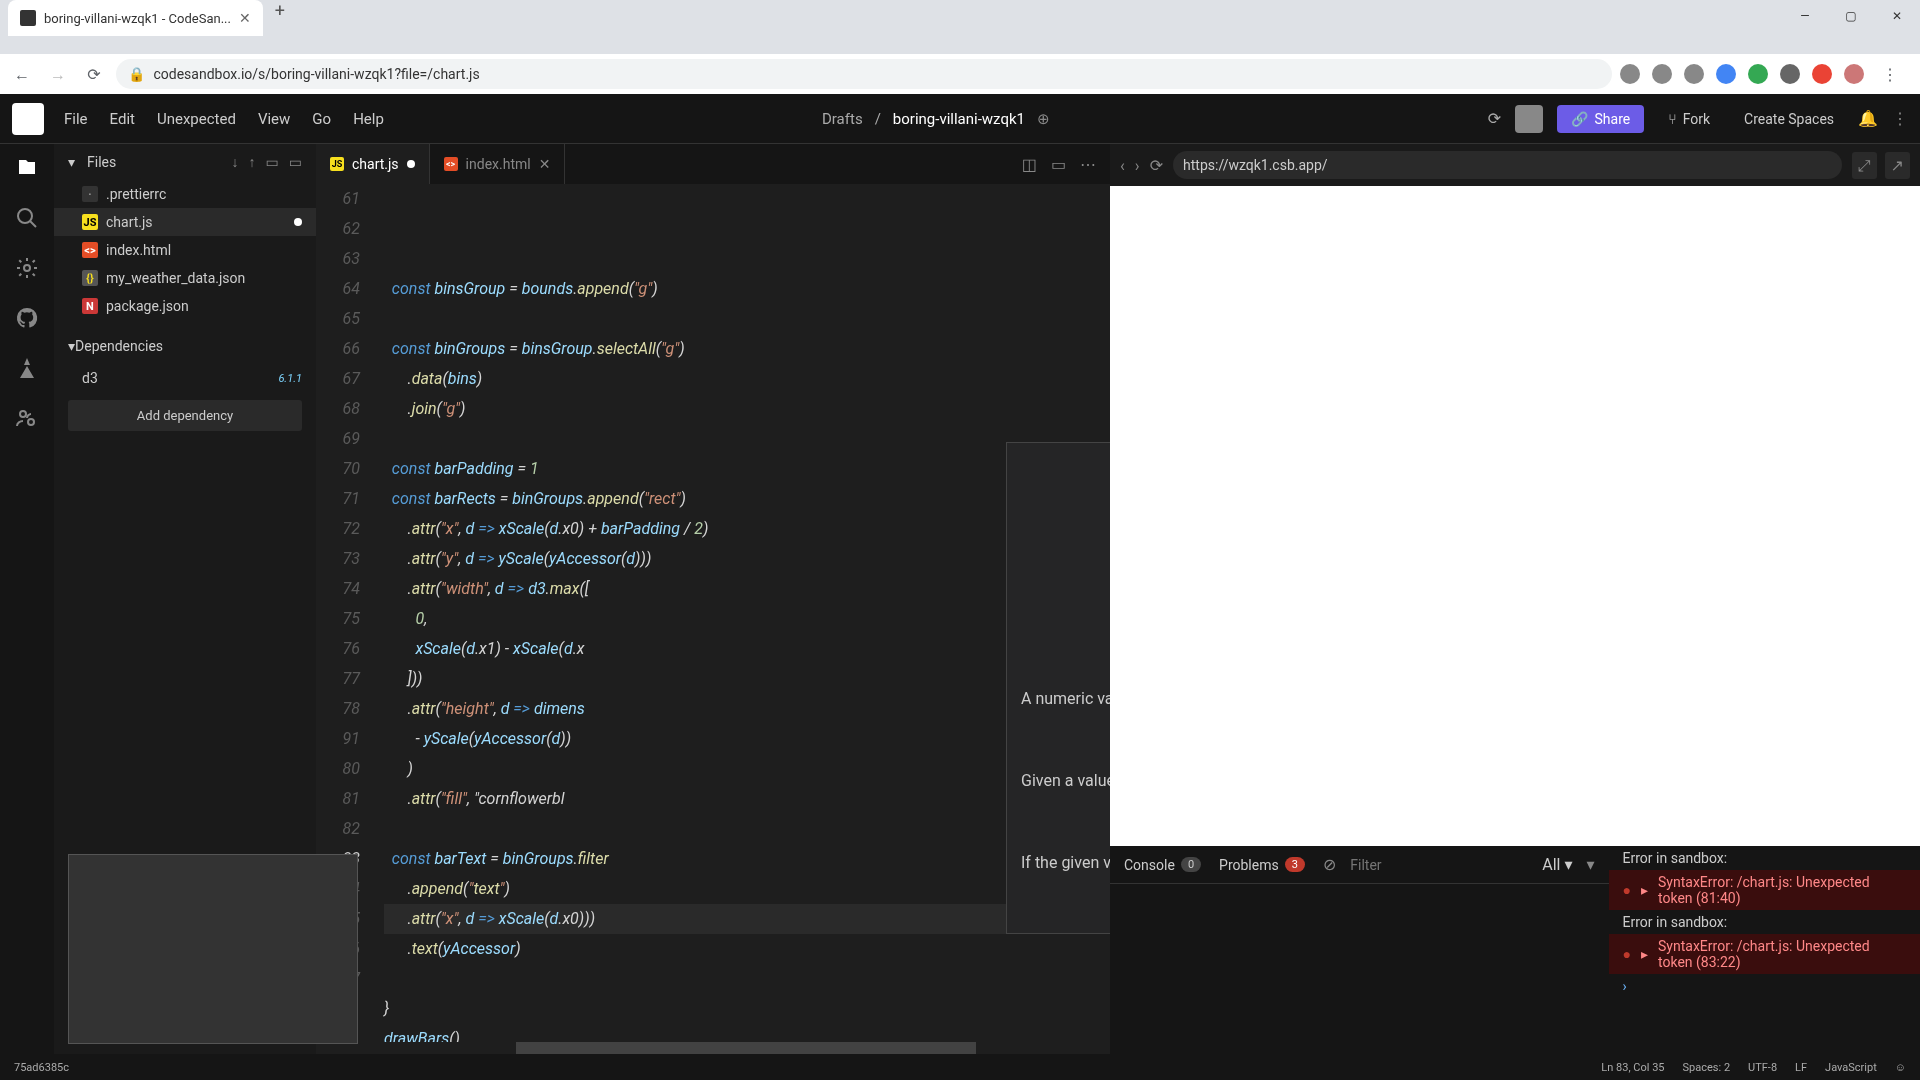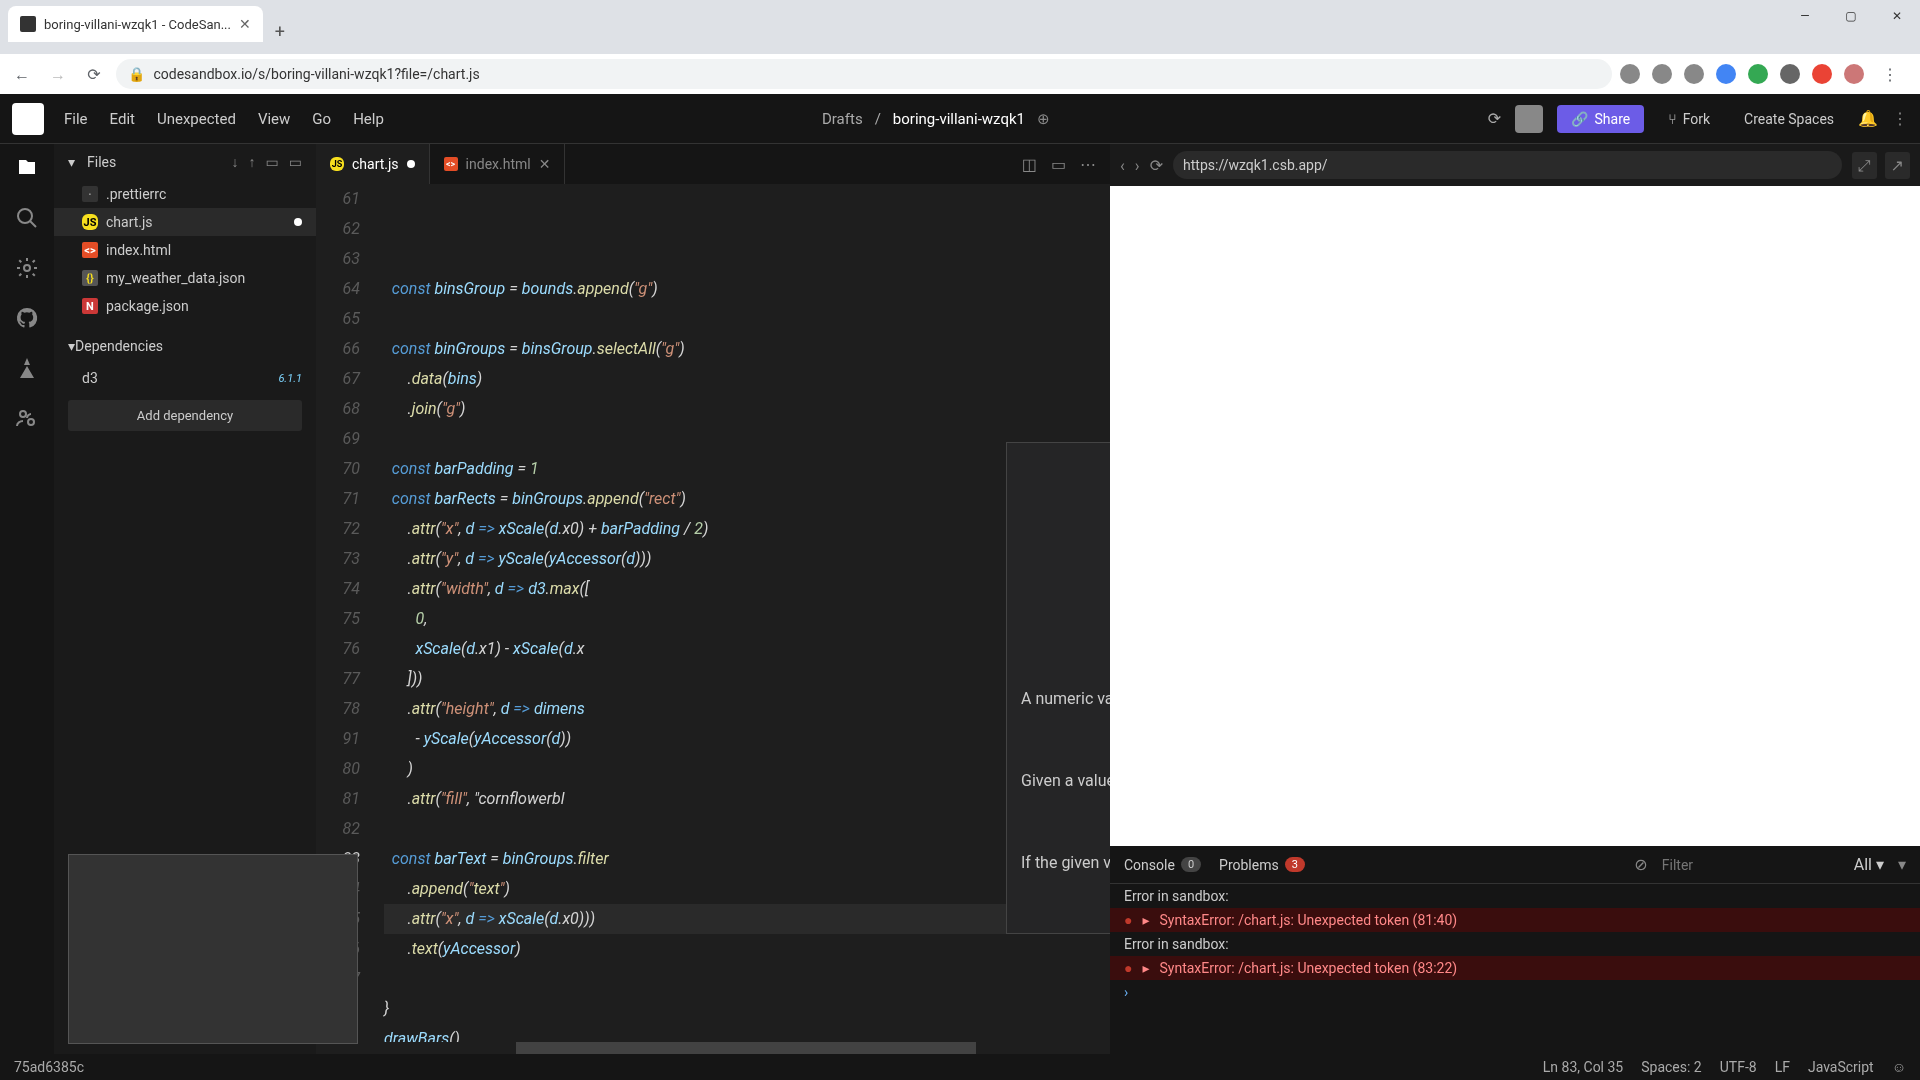--- a/index.html
+++ b/index.html
@@ -1,20 +1,20 @@
 <!DOCTYPE html>
 <html><head>
 <meta charset="utf-8">
 <style>
 * { margin: 0; padding: 0; box-sizing: border-box; font-family: -apple-system, BlinkMacSystemFont, "Segoe UI", Roboto, sans-serif; }
 body { background: #1e1e1e; color: #ccc; overflow: hidden; width: 1920px; height: 1080px; }
 
 
 .browser-chrome { background: #dee1e6; height: 54px; }
-.tab-bar { height: 42px; display: flex; align-items: flex-end; padding-left: 8px; background: #dee1e6; }
+.tab-bar { height: 42px; display: flex; padding-left: 8px; background: #dee1e6; }
 .tab { background: #fff; height: 36px; display: flex; align-items: center; padding: 0 12px; border-radius: 8px 8px 0 0; font-size: 13px; color: #333; gap: 8px; min-width: 240px; }
 .tab .favicon { width: 16px; height: 16px; background: #333; border-radius: 2px; }
 .tab-close { color: #666; font-size: 14px; margin-left: auto; cursor: pointer; }
 .new-tab { padding: 0 12px; color: #555; font-size: 18px; }
 .addr-bar { background: #fff; height: 40px; display: flex; align-items: center; padding: 0 8px; gap: 8px; }
 .nav-btn { width: 28px; height: 28px; display: flex; align-items: center; justify-content: center; color: #5f6368; border-radius: 50%; }
 .nav-btn.disabled { color: #bbb; }
 .url-box { flex: 1; background: #f1f3f4; border-radius: 16px; height: 30px; display: flex; align-items: center; padding: 0 12px; font-size: 14px; color: #333; gap: 8px; }
 .lock { color: #5f6368; }
 .ext-icons { display: flex; gap: 12px; align-items: center; padding-right: 8px; }
@@ -42,21 +42,21 @@
 .act-icon.active { color: #fff; }
 
 .sidebar { width: 262px; background: #1a1a1a; display: flex; flex-direction: column; }
 .files-header { display: flex; align-items: center; padding: 10px 14px; color: #ccc; font-size: 14px; gap: 8px; }
 .files-header .chev { margin-right: 4px; }
 .files-header .actions { margin-left: auto; display: flex; gap: 10px; color: #888; }
 .file-item { display: flex; align-items: center; padding: 6px 14px 6px 28px; gap: 8px; font-size: 14px; color: #ccc; }
 .file-item.active { background: #2a2a2a; }
 .file-icon { width: 16px; height: 16px; display: inline-flex; align-items: center; justify-content: center; font-size: 11px; font-weight: bold; border-radius: 2px; }
 .fi-prettier { background: #333; color: #999; }
-.fi-js { background: #f7df1e; color: #000; border-radius: 6px; }
+.fi-js { background: #f7df1e; color: #000; }
 .fi-html { background: #e44d26; color: #fff; }
 .fi-json { background: #555; color: #f7df1e; }
 .fi-npm { background: #cb3837; color: #fff; }
 .dot { width: 8px; height: 8px; background: #fff; border-radius: 50%; margin-left: auto; }
 
 .deps-header { display: flex; align-items: center; padding: 10px 14px; color: #ccc; font-size: 14px; margin-top: 8px; }
 .dep-item { display: flex; align-items: center; padding: 6px 14px 6px 28px; font-size: 14px; color: #ccc; }
 .dep-ver { margin-left: auto; color: #7dd3fc; font-size: 11px; font-style: italic; }
 .add-dep { margin: 8px 14px; padding: 8px; background: #2a2a2a; color: #ccc; text-align: center; font-size: 13px; border-radius: 3px; }
 
@@ -91,35 +91,35 @@
 .right-panel { width: 810px; display: flex; flex-direction: column; background: #fff; }
 .right-tabs { height: 40px; background: #151515; display: flex; align-items: center; }
 .r-tab { padding: 0 20px; height: 100%; display: flex; align-items: center; color: #888; font-size: 14px; }
 .r-tab.active { color: #fff; border-bottom: 2px solid #fff; }
 .browser-bar { height: 42px; background: #1a1a1a; display: flex; align-items: center; padding: 0 10px; gap: 10px; }
 .bb-btn { color: #888; }
 .bb-url { flex: 1; background: #2a2a2a; color: #ccc; padding: 6px 10px; border-radius: 14px; font-size: 14px; }
 .bb-right { display: flex; gap: 8px; }
 .preview { flex: 1; background: #fff; }
 
-.console-panel { height: 208px; background: #151515; display: flex; flex-direction: column; }
+.console-panel { height: 208px; background: #151515; display: flex; flex-direction: row; }
 .console-tabs { height: 38px; display: flex; align-items: center; padding: 0 14px; gap: 18px; border-bottom: 1px solid #333; }
 .ct { color: #ccc; font-size: 14px; display: flex; align-items: center; gap: 6px; }
 .ct .badge { background: #444; color: #ccc; border-radius: 8px; padding: 1px 7px; font-size: 11px; }
 .ct .badge.err { background: #c0392b; color: #fff; }
 .ct-right { margin-left: auto; display: flex; gap: 14px; align-items: center; color: #888; }
 .filter-in { background: transparent; border: none; color: #888; font-size: 14px; }
 .console-body { flex: 1; overflow: auto; font-family: monospace; font-size: 14px; }
 .c-line { padding: 4px 14px; color: #ccc; }
 .c-line.err { background: #3a0d0d; color: #f88; display: flex; gap: 10px; align-items: center; }
 .c-err-icon { color: #c0392b; }
 .c-prompt { padding: 4px 14px; color: #6ab0f3; }
 
 
-.status-bar { height: 26px; background: #151515; display: flex; align-items: center; padding: 0 14px; font-size: 14px; color: #aaa; gap: 10px; }
+.status-bar { height: 26px; background: #151515; display: flex; align-items: center; padding: 0 14px; font-size: 11px; color: #aaa; gap: 10px; }
 .status-bar .right { margin-left: auto; display: flex; gap: 18px; }
 
 
 .webcam { position: absolute; left: 68px; bottom: 36px; width: 290px; height: 190px; background: #333; border: 1px solid #555; z-index: 50; }
 
 svg { display: block; }
 </style>
 </head>
 <body>
 

